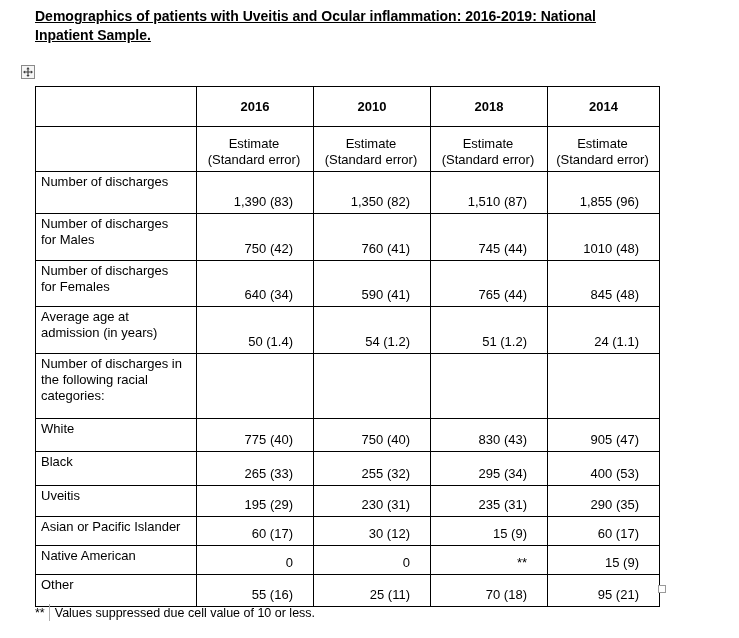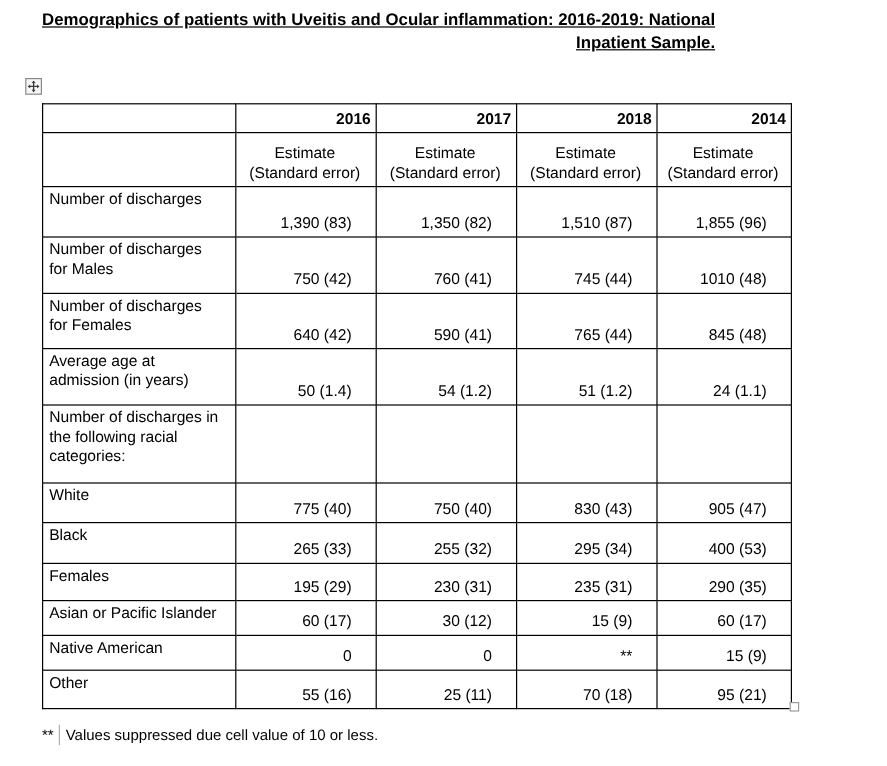--- a/index.html
+++ b/index.html
@@ -14,21 +14,20 @@
   .page { position: absolute; inset: 0; }
 
   .doc-title {
     position: absolute;
     left: 35px; top: 7px;
     font-size: 14px;
     font-weight: bold;
     line-height: 19px;
     text-decoration: underline;
     white-space: pre-line;
-    text-align: right;
   }
 
   
   .move-handle {
     position: absolute;
     left: 21px; top: 65px;
     width: 14px; height: 14px;
     border: 1px solid #8a8a8a;
     background: #f5f5f5;
     display: flex; align-items: center; justify-content: center;
@@ -63,24 +62,24 @@
   tr.br-4  { height: 65px; margin-left: 36px; }
   tr.br-5  { height: 33px; }
   tr.br-6  { height: 34px; }
   tr.br-7  { height: 31px; }
   tr.br-8  { height: 29px; margin-top: 28px; }
   tr.br-9  { height: 29px; }
   tr.br-10 { height: 32px; }
 
   .year-cell {
     font-weight: bold;
-    text-align: right;
+    text-align: center;
     vertical-align: middle;
     font-size: 13px;
-    padding: 4px;
+    padding: 12px;
   }
   .sub-cell {
     text-align: center;
     vertical-align: bottom;
     padding: 2px 7px 3px 5px;
     white-space: pre-line;
     line-height: 16px;
   }
   .label-cell {
     text-align: left;
@@ -142,21 +141,21 @@
       <col class="c-label">
         <col class="c-y1">
         <col class="c-y2">
         <col class="c-y3">
         <col class="c-y4">
     </colgroup>
     <tbody>
       <tr class="year-row">
         <td class="label-cell"></td>
         <td class="year-cell">2016</td>
-        <td class="year-cell">2017</td>
+        <td class="year-cell">2010</td>
         <td class="year-cell">2018</td>
         <td class="year-cell">2014</td>
       </tr>
       <tr class="sub-row">
         <td class="label-cell"></td>
         <td class="sub-cell">Estimate
 (Standard error)</td>
         <td class="sub-cell">Estimate
 (Standard error)</td>
         <td class="sub-cell">Estimate
@@ -176,21 +175,21 @@
         <td class="label-cell">Number of discharges
 for Males</td>
         <td class="value-cell">750 (42)</td>
         <td class="value-cell">760 (41)</td>
         <td class="value-cell">745 (44)</td>
         <td class="value-cell">1010 (48)</td>
       </tr>
       <tr class="br-2">
         <td class="label-cell">Number of discharges
 for Females</td>
-        <td class="value-cell">640 (42)</td>
+        <td class="value-cell">640 (34)</td>
         <td class="value-cell">590 (41)</td>
         <td class="value-cell">765 (44)</td>
         <td class="value-cell">845 (48)</td>
       </tr>
       <tr class="br-3">
         <td class="label-cell">Average age at
 admission (in years)</td>
         <td class="value-cell">50 (1.4)</td>
         <td class="value-cell">54 (1.2)</td>
         <td class="value-cell">51 (1.2)</td>
@@ -213,21 +212,21 @@
         <td class="value-cell">905 (47)</td>
       </tr>
       <tr class="br-6">
         <td class="label-cell">Black</td>
         <td class="value-cell">265 (33)</td>
         <td class="value-cell">255 (32)</td>
         <td class="value-cell">295 (34)</td>
         <td class="value-cell">400 (53)</td>
       </tr>
       <tr class="br-7">
-        <td class="label-cell">Females</td>
+        <td class="label-cell">Uveitis</td>
         <td class="value-cell">195 (29)</td>
         <td class="value-cell">230 (31)</td>
         <td class="value-cell">235 (31)</td>
         <td class="value-cell">290 (35)</td>
       </tr>
       <tr class="br-8">
         <td class="label-cell">Asian or Pacific Islander</td>
         <td class="value-cell">60 (17)</td>
         <td class="value-cell">30 (12)</td>
         <td class="value-cell">15 (9)</td>

